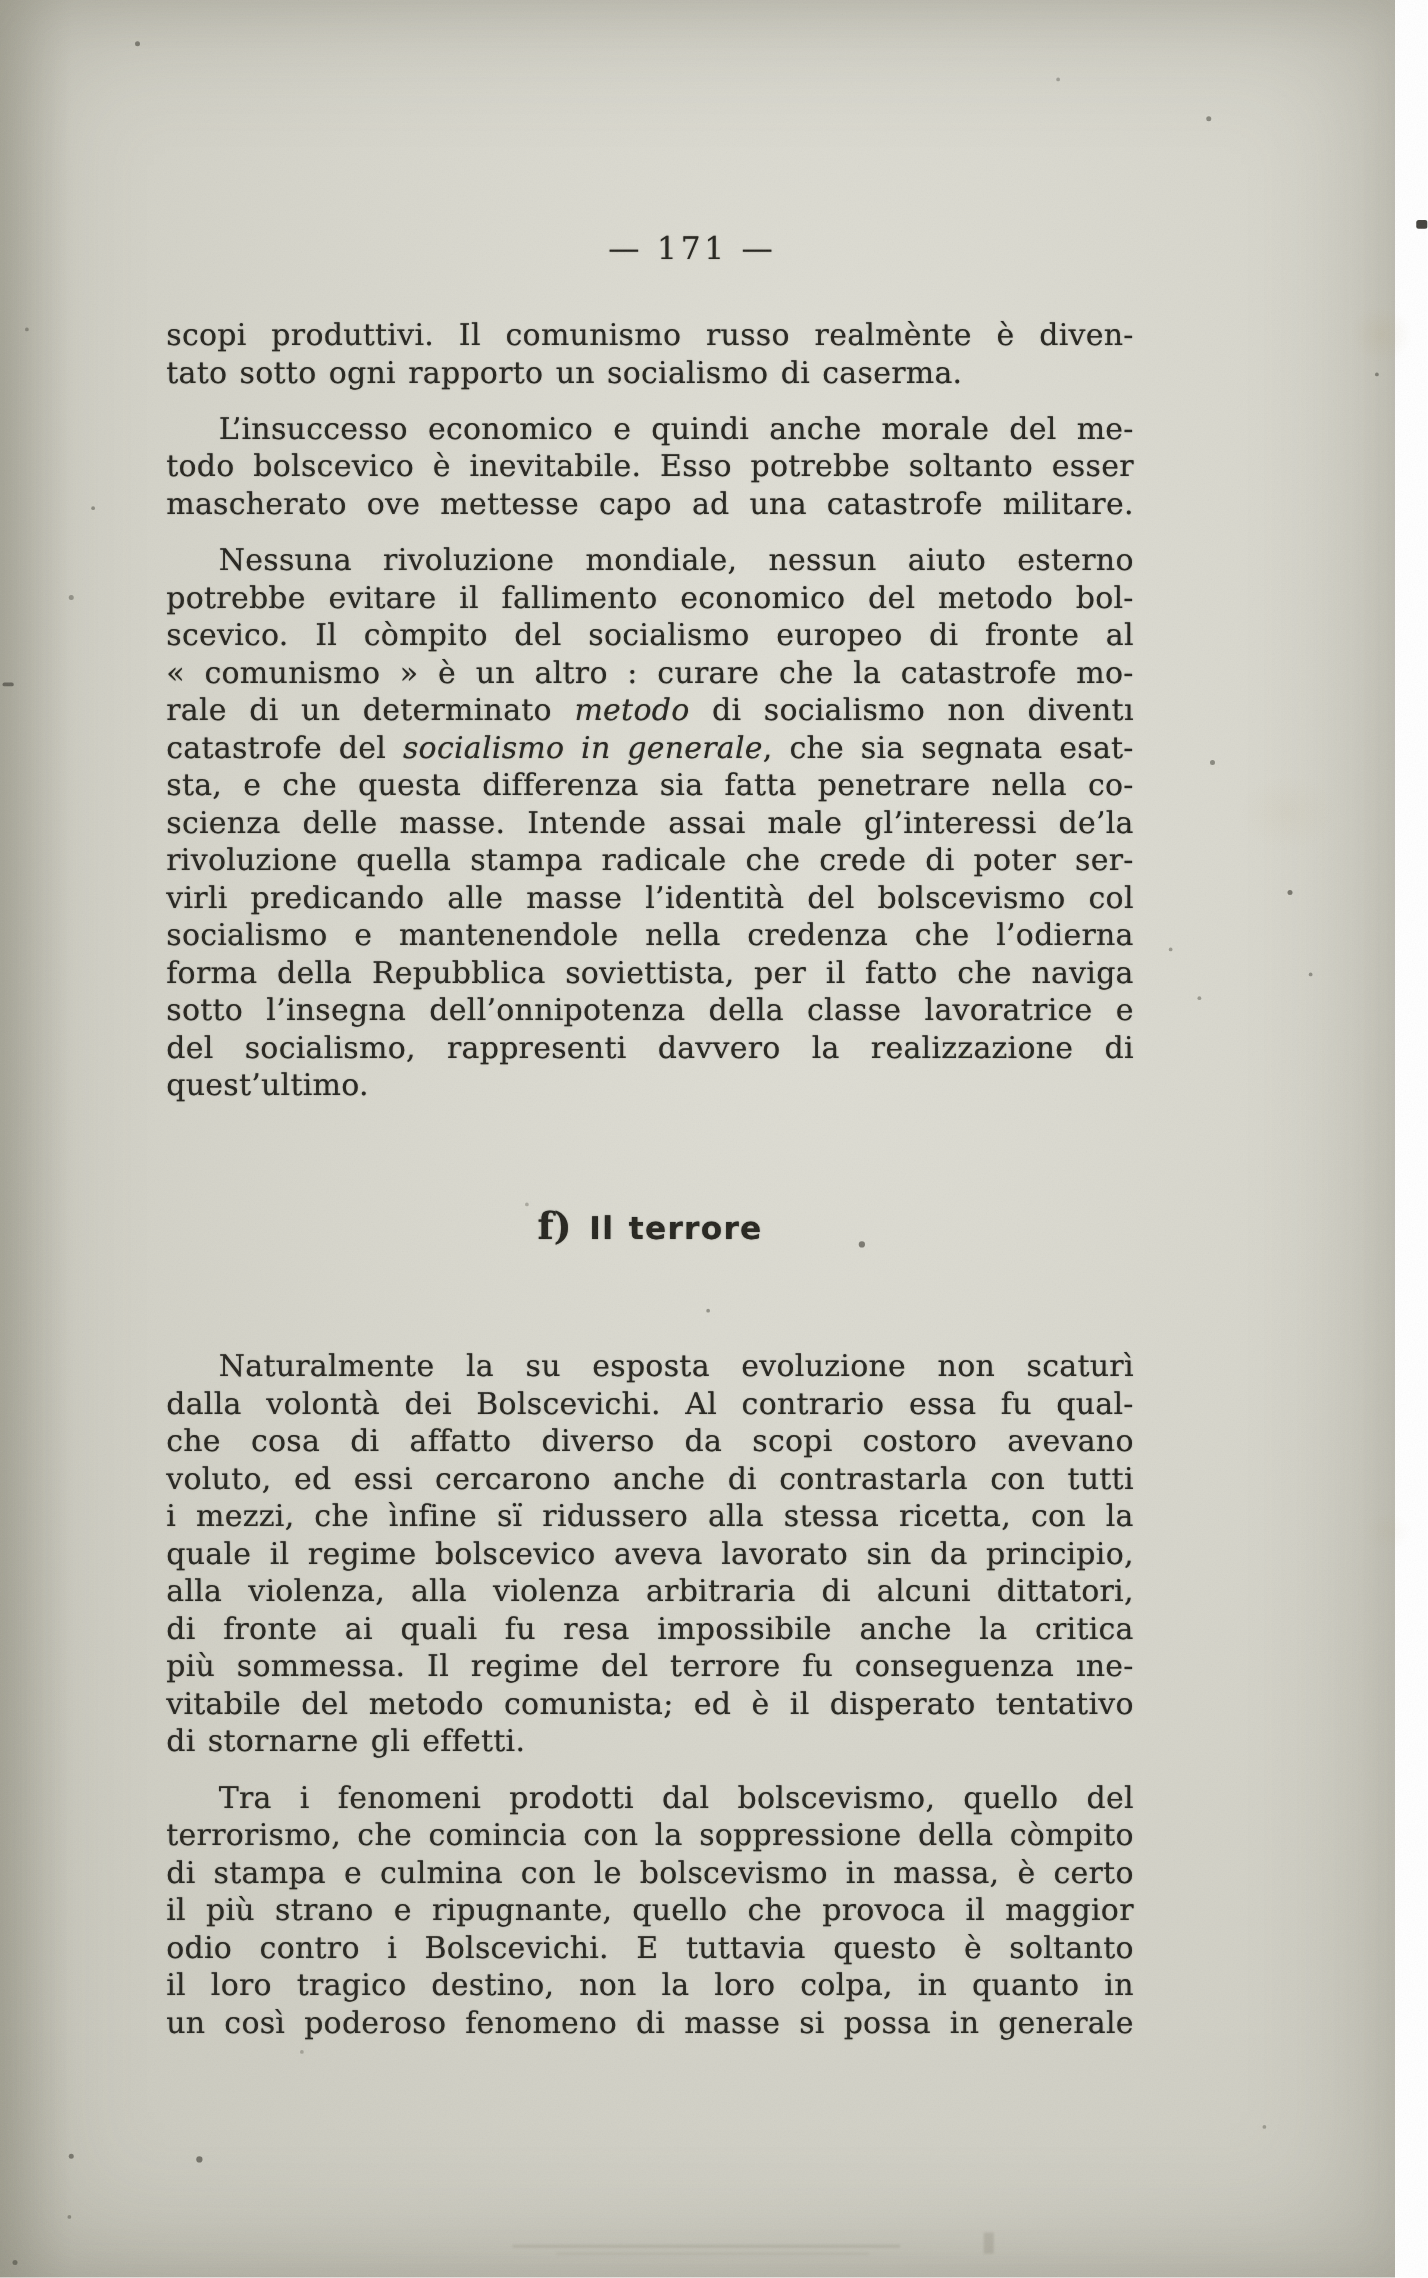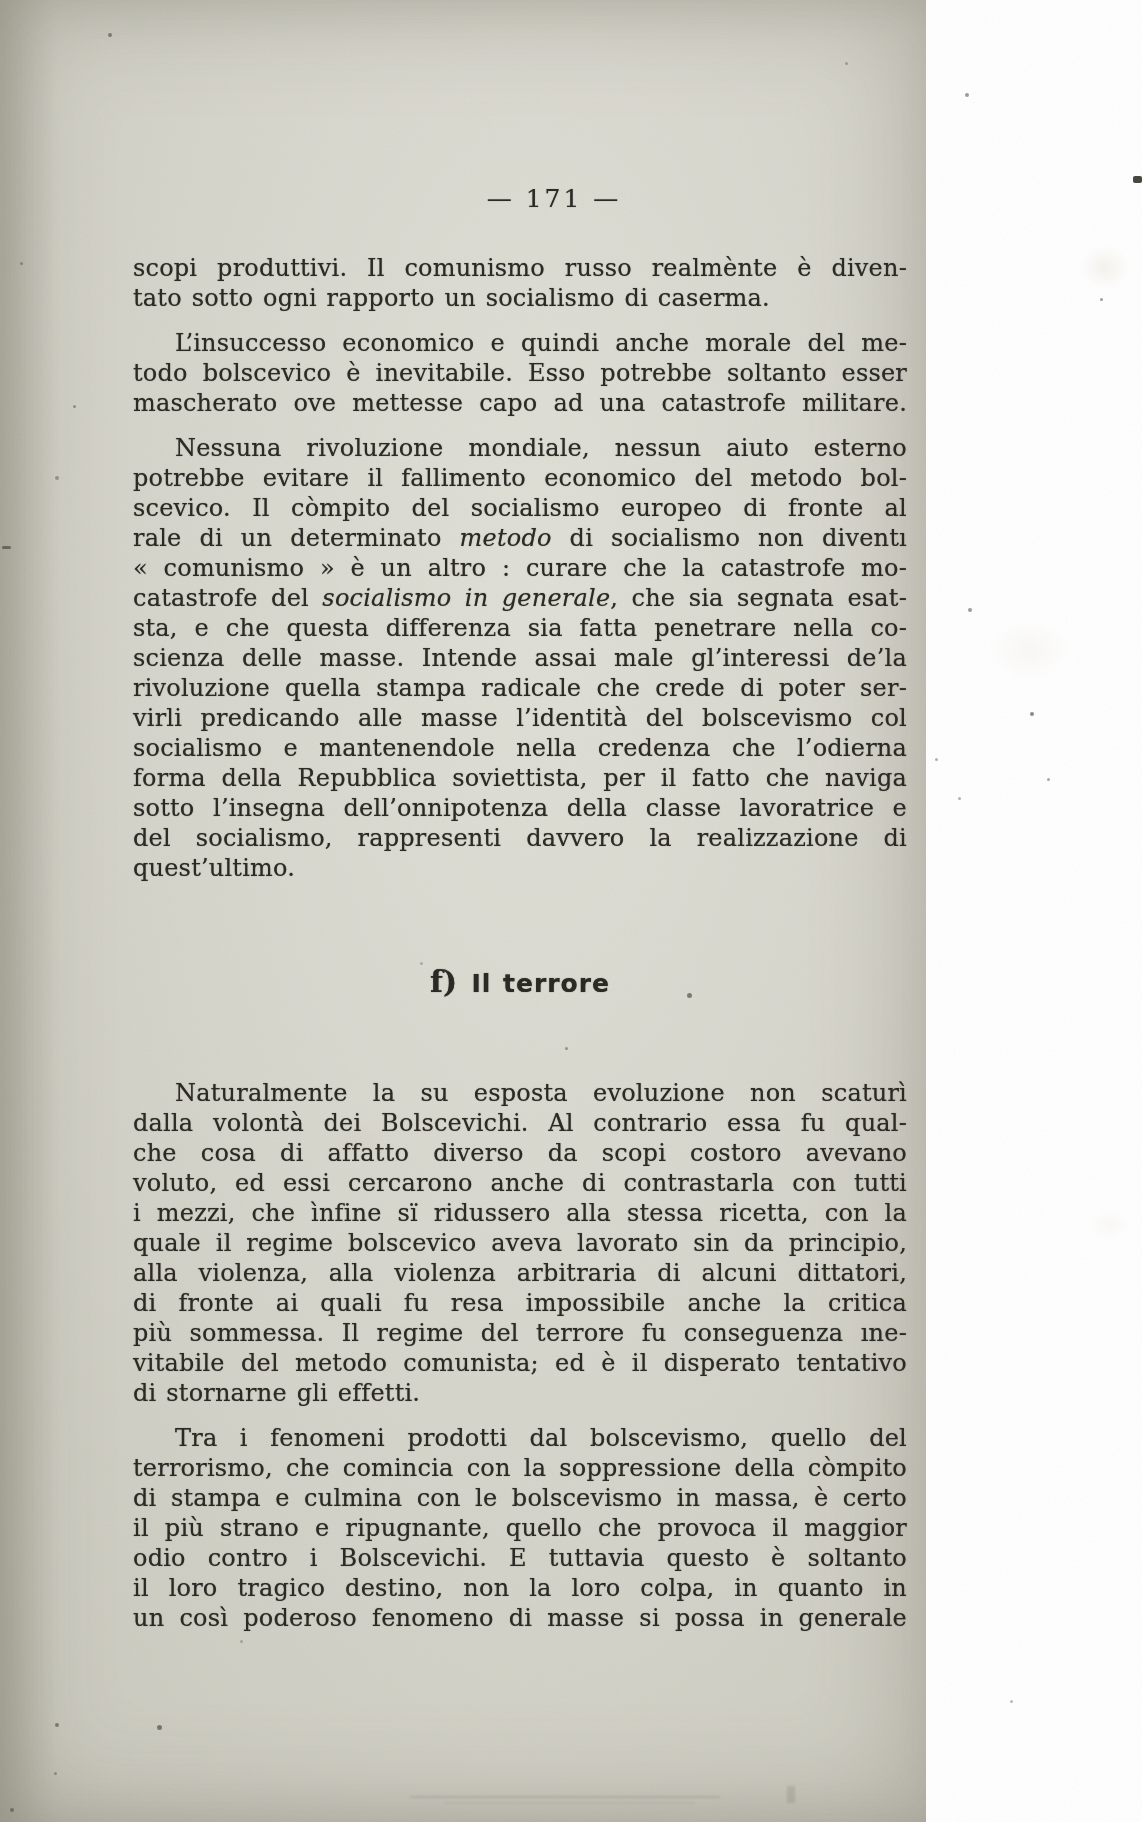--- a/index.html
+++ b/index.html
@@ -1,19 +1,19 @@
 <!DOCTYPE html>
 <html><head>
 <meta charset="utf-8">
 <style>
   html,body{margin:0;padding:0;}
   body{width:1142px;height:1822px;overflow:hidden;
        font-family:"DejaVu Serif","Liberation Serif",serif;}
   #scan-page{
-    position:relative;width:926px;height:1822px;
+    position:relative;width:1116px;height:1822px;
     background:
       radial-gradient(ellipse at 58% 32%, #e0dfd6 0%, #d6d5cb 48%, #cbcabf 88%, #c4c3b7 100%);
     box-shadow: inset 0 0 95px 18px rgba(104,102,86,.28), inset 14px 0 40px rgba(110,108,92,.20);
     color:#26251f;
   }
   
   #grain{position:absolute;inset:0;pointer-events:none;}
   
   .pagenum{
     position:absolute;left:118px;top:184px;width:804px;height:30px;
@@ -65,22 +65,22 @@
         </div>
         <div class="para indent">
           <div class="line">L’insuccesso economico e quindi anche morale del me-</div>
           <div class="line">todo bolscevico è inevitabile. Esso potrebbe soltanto esser</div>
           <div class="line">mascherato ove mettesse capo ad una catastrofe militare.</div>
         </div>
         <div class="para indent">
           <div class="line">Nessuna rivoluzione mondiale, nessun aiuto esterno</div>
           <div class="line">potrebbe evitare il fallimento economico del metodo bol-</div>
           <div class="line">scevico. Il còmpito del socialismo europeo di fronte al</div>
+          <div class="line">« comunismo » è un altro : curare che la catastrofe mo-</div>
           <div class="line">rale di un determinato <span class="it">metodo</span> di socialismo non diventı</div>
-          <div class="line">« comunismo » è un altro : curare che la catastrofe mo-</div>
           <div class="line">catastrofe del <span class="it">socialismo in generale</span>, che sia segnata esat-</div>
           <div class="line">sta, e che questa differenza sia fatta penetrare nella co-</div>
           <div class="line">scienza delle masse. Intende assai male gl’interessi de’la</div>
           <div class="line">rivoluzione quella stampa radicale che crede di poter ser-</div>
           <div class="line">virli predicando alle masse l’identità del bolscevismo col</div>
           <div class="line">socialismo e mantenendole nella credenza che l’odierna</div>
           <div class="line">forma della Repubblica soviettista, per il fatto che naviga</div>
           <div class="line">sotto l’insegna dell’onnipotenza della classe lavoratrice e</div>
           <div class="line">del socialismo, rappresenti davvero la realizzazione di</div>
           <div class="line short">quest’ultimo.</div>

